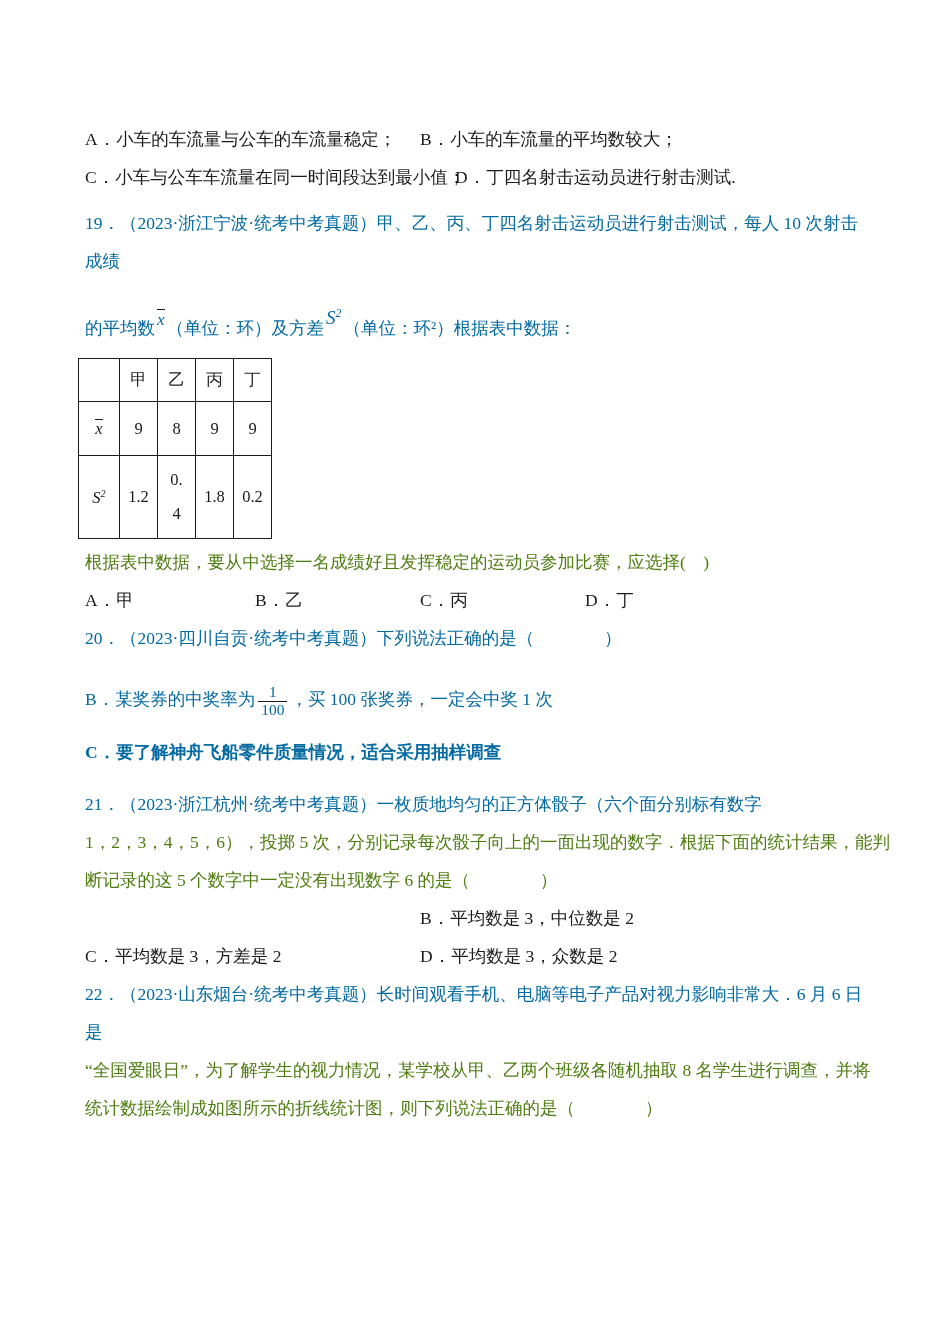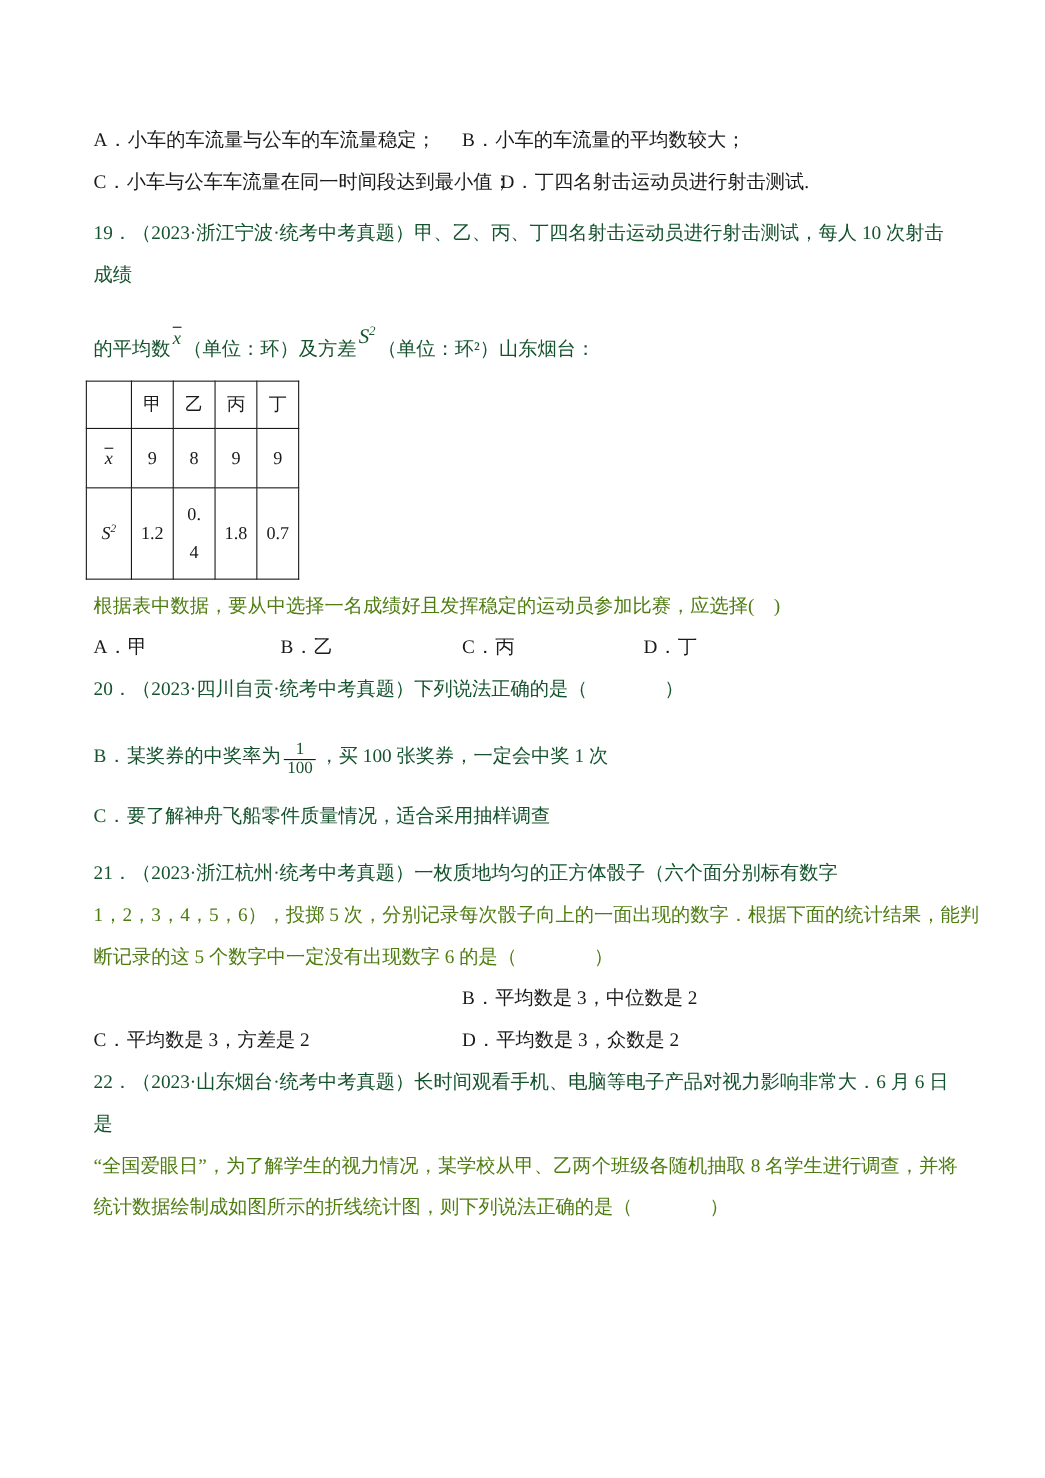--- a/index.html
+++ b/index.html
@@ -10,42 +10,42 @@
   body {
     width: 950px;
     height: 1344px;
     font-family: "Liberation Serif", "DejaVu Serif", serif;
     color: #1a1a1a;
     position: relative;
     overflow: hidden;
   }
   .page {
     position: absolute;
-    left: 0; top: 0;
+    left: 0; top: 12px;
     width: 950px;
     height: 1148px;
   }
   .content {
     position: absolute;
     left: 85px;
     top: 108px;
     width: 782px;
   }
 
   
   .line {
     font-size: 17.5px;
     line-height: 38px;
     color: #4d7c0f;
     white-space: nowrap;
   }
   .para {
     font-size: 17.5px;
     line-height: 38px;
-    color: #14532d;
+    color: #0369a1;
   }
   .para-tall {
     line-height: 43px;
   }
 
   
   .opt-row {
     position: relative;
     height: 38px;
     font-size: 17.5px;
@@ -155,21 +155,21 @@
       <span class="opt" style="left:370px;"><span class="lbl">D．</span><span>丁四名射击运动员进行射击测试.</span></span>
     </div>
 
     <div class="spacer-8"></div>
 
     <div class="para">
       <span>19．</span><span>（2023·浙江宁波·统考中考真题）</span><span>甲、乙、丙、丁四名射击运动员进行射击测试，每人 10 次射击成绩</span>
     </div>
 
     <div class="para para-tall" style="margin-top:22px;">
-      <span>的平均数</span><span class="imath"><span class="ovl">x</span></span><span>（单位：环）及方差</span><span class="imath imath-lg">S<sup class="sm">2</sup></span><span>（单位：环²）山东烟台：</span>
+      <span>的平均数</span><span class="imath"><span class="ovl">x</span></span><span>（单位：环）及方差</span><span class="imath imath-lg">S<sup class="sm">2</sup></span><span>（单位：环²）根据表中数据：</span>
     </div>
 
     <div class="tbl-wrap">
       <table class="stats">
         <colgroup>
           <col class="c-head">
             <col class="c-d">
             <col class="c-d">
             <col class="c-d">
             <col class="c-d">
@@ -190,21 +190,21 @@
           <td>9</td>
         </tr>
         <tr class="r-var">
           <td><span class="mathv">S<sup class="sm">2</sup></span></td>
           <td>1.2</td>
           <td>
                 <span class="wrapnum">0.</span>
                 <span class="wrapnum">4</span>
               </td>
           <td>1.8</td>
-          <td>0.7</td>
+          <td>0.2</td>
         </tr>
       </tbody>
         </table>
     </div>
 
     <div class="line" style="margin-top:2px;">根据表中数据，要从中选择一名成绩好且发挥稳定的运动员参加比赛，应选择(　)</div>
 
     <div class="opt-row">
       <span class="opt c0"><span class="lbl">A．</span><span>甲</span></span>
       <span class="opt c1"><span class="lbl">B．</span><span>乙</span></span>
@@ -214,21 +214,21 @@
 
     <div class="para">
       <span>20．</span><span>（2023·四川自贡·统考中考真题）</span><span>下列说法正确的是（　　　　）</span>
     </div>
 
 
     <div class="para" style="margin-top:22px;line-height:40px;">
       <span class="lbl">B．</span><span>某奖券的中奖率为</span><span class="frac"><span class="num">1</span><span class="den">100</span></span><span>，买 100 张奖券，一定会中奖 1 次</span>
     </div>
 
-    <div class="para" style="margin-top:14px;">
+    <div class="para" style="margin-top:14px;font-weight:bold;">
       <span class="lbl">C．</span><span>要了解神舟飞船零件质量情况，适合采用抽样调查</span>
     </div>
 
 
     <div class="spacer-14"></div>
 
     <div class="para">
       <span>21．</span><span>（2023·浙江杭州·统考中考真题）</span><span>一枚质地均匀的正方体骰子（六个面分别标有数字</span>
     </div>
     <div class="line">1，2，3，4，5，6），投掷 5 次，分别记录每次骰子向上的一面出现的数字．根据下面的统计结果，能判</div>

